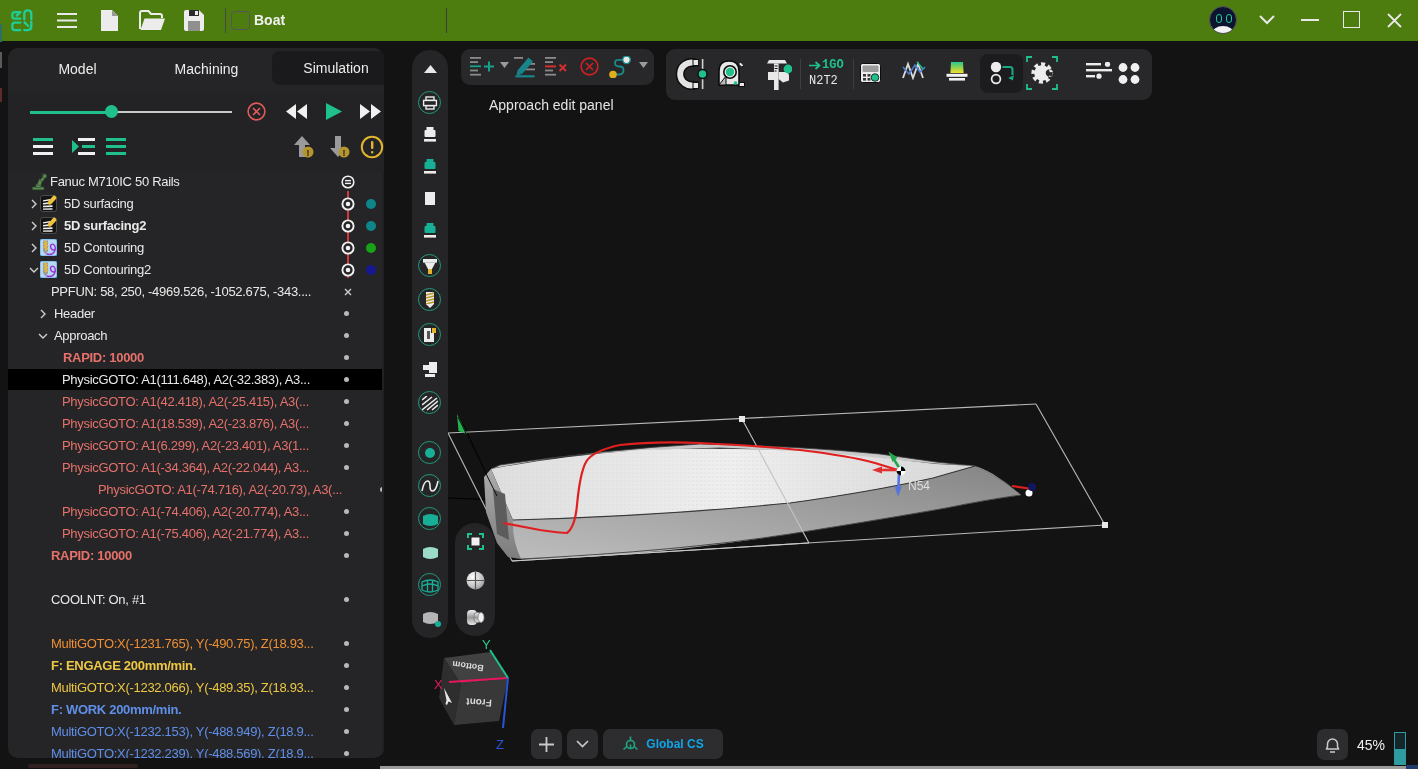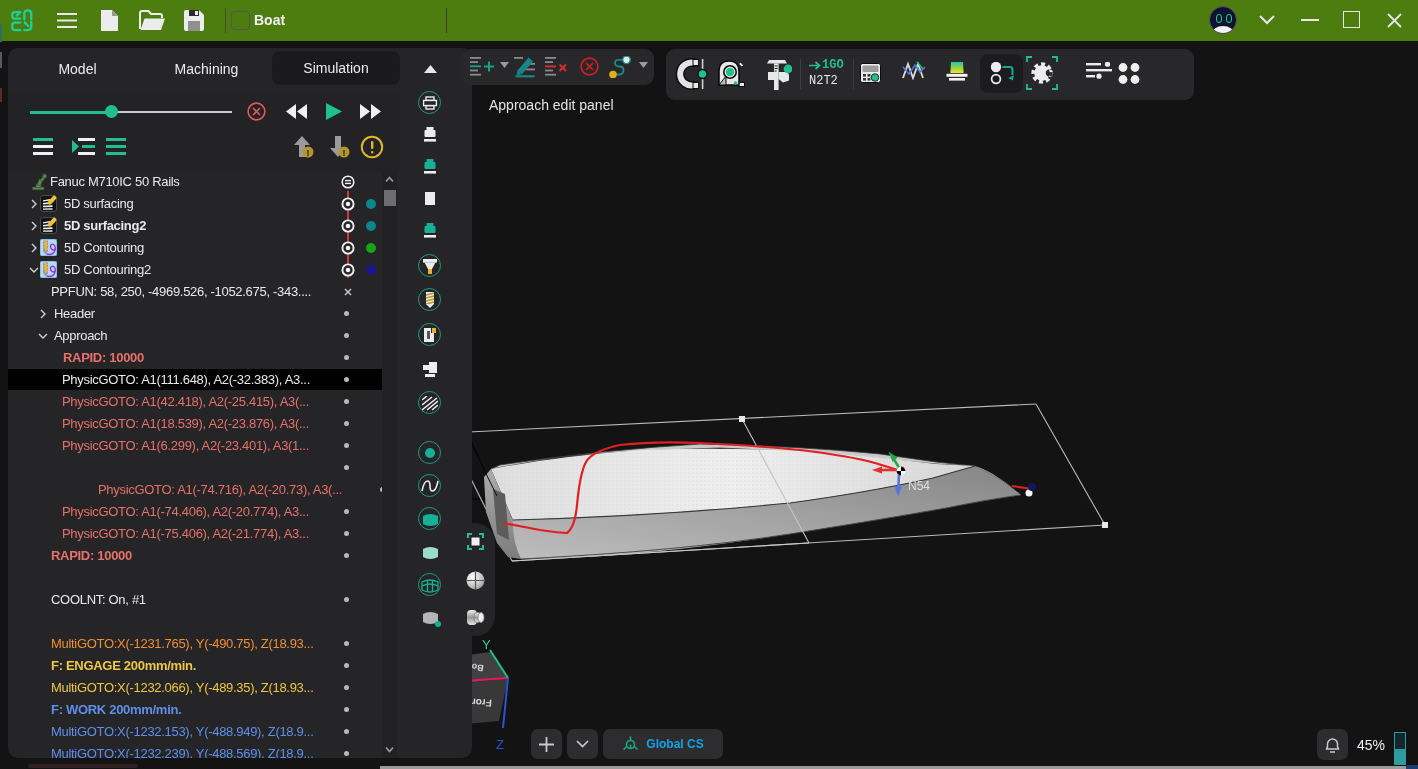--- a/index.html
+++ b/index.html
@@ -1,19 +1,19 @@
 <!DOCTYPE html>
 <html><head><meta charset="utf-8">
 <style>
   * { margin:0; padding:0; box-sizing:border-box; }
   html,body { width:1418px; height:769px; overflow:hidden; background:#141414; font-family:"Liberation Sans",sans-serif; }
   .abs { position:absolute; }
   #root { position:relative; width:1418px; height:769px; background:#131313; overflow:hidden; }
   #titlebar { position:absolute; left:0; top:0; width:1418px; height:41px; background:#4d7c0f; }
-  #panel { position:absolute; left:8px; top:48px; width:464px; height:710px; background:#252527; border-radius:10px; overflow:hidden; }
+  #panel { position:absolute; left:8px; top:48px; width:376px; height:710px; background:#252527; border-radius:10px; overflow:hidden; }
   .tab { position:absolute; display:flex; align-items:center; justify-content:center; color:#ececec; font-size:14px; }
   .treerow { position:absolute; left:0; width:374px; height:22px; font-size:13px; letter-spacing:-0.3px; line-height:21px; color:#e9e9e9; white-space:nowrap; overflow:hidden;}
   .salmon { color:#e5716a; } .orange { color:#ee8f33; } .yellow { color:#eec743; } .blue { color:#5f8fe8; }
   .bold { font-weight:bold; }
   .rdot { position:absolute; left:336px; top:8px; width:5px; height:5px; border-radius:50%; background:#b9b9b9; }
   .group { position:absolute; background:#28282a; border-radius:9px; }
   .vpill { position:absolute; background:#252527; border-radius:20px; }
   .btn { position:absolute; background:#2d2d2f; border-radius:7px; display:flex; align-items:center; justify-content:center; }
 </style></head>
 <body>
@@ -340,20 +340,21 @@
         </div>
 <div class="treerow" style="top:242px;">
           <span class="abs salmon" style="left:54px;top:0;">PhysicGOTO: A1(18.539), A2(-23.876), A3(...</span>
           <div class="rdot"></div>
         </div>
 <div class="treerow" style="top:264px;">
           <span class="abs salmon" style="left:54px;top:0;">PhysicGOTO: A1(6.299), A2(-23.401), A3(1...</span>
           <div class="rdot"></div>
         </div>
 <div class="treerow" style="top:286px;">
+          <span class="abs salmon" style="left:54px;top:0;">PhysicGOTO: A1(-34.364), A2(-22.044), A3...</span>
           <div class="rdot"></div>
         </div>
 <div class="treerow" style="top:308px;margin-left:36px;">
           <span class="abs salmon" style="left:54px;top:0;">PhysicGOTO: A1(-74.716), A2(-20.73), A3(...</span>
           <div class="rdot"></div>
         </div>
 <div class="treerow" style="top:330px;">
           <span class="abs salmon" style="left:54px;top:0;">PhysicGOTO: A1(-74.406), A2(-20.774), A3...</span>
           <div class="rdot"></div>
         </div>
@@ -439,21 +440,21 @@
  <svg class="abs" style="left:148px;top:7px" width="24" height="22" viewBox="0 0 24 22">
    <path d="M5 18.5 H10 Q14.5 18.5 14.5 14 Q14.5 10.5 10.5 10.5 Q6 10.5 6 7 Q6 3.8 9.5 3.8 H13" stroke="#178a8a" stroke-width="1.8" fill="none"></path>
    <circle cx="17.5" cy="3.8" r="3.8" fill="#e8e8e8" stroke="#178a8a" stroke-width="1.4"></circle>
    <circle cx="4" cy="18.5" r="3.8" fill="#e0af1f"></circle>
  </svg>
  <svg class="abs" style="left:178px;top:13px" width="9" height="6" viewBox="0 0 9 6">
         <path d="M0 0 H9 L4.5 6 Z" fill="#9a9a9a"></path>
       </svg>
 </div>
 <span class="abs" style="left:489px;top:97px;font-size:14px;color:#e4e4e4;">Approach edit panel</span>
-<div class="group" style="left:666px;top:49px;width:528px;height:51px;padding-left:38px;">
+<div class="group" style="left:666px;top:49px;width:486px;height:51px;padding-left:38px;">
       <svg class="abs" style="left:9px;top:9px" width="38" height="32" viewBox="0 0 38 32">
         <path d="M20 5 A 11.5 11.5 0 1 0 20 27" fill="none" stroke="#0d0d0d" stroke-width="9"></path>
         <path d="M20 5 A 11.5 11.5 0 1 0 20 27" fill="none" stroke="#e3e3e3" stroke-width="6"></path>
         <rect x="17.5" y="1" width="6" height="7.5" fill="#0d0d0d"></rect>
         <rect x="18.5" y="2" width="4.5" height="5" fill="#e8e8e8"></rect>
         <rect x="17.5" y="23.5" width="6" height="7.5" fill="#0d0d0d"></rect>
         <rect x="18.5" y="25" width="4.5" height="5" fill="#e8e8e8"></rect>
         <rect x="26.8" y="1" width="1.6" height="30" fill="#cfcfcf"></rect>
         <circle cx="27.5" cy="16" r="5.2" fill="#0d0d0d"></circle>
         <circle cx="27.5" cy="16" r="3.8" fill="#1fc08b"></circle>

